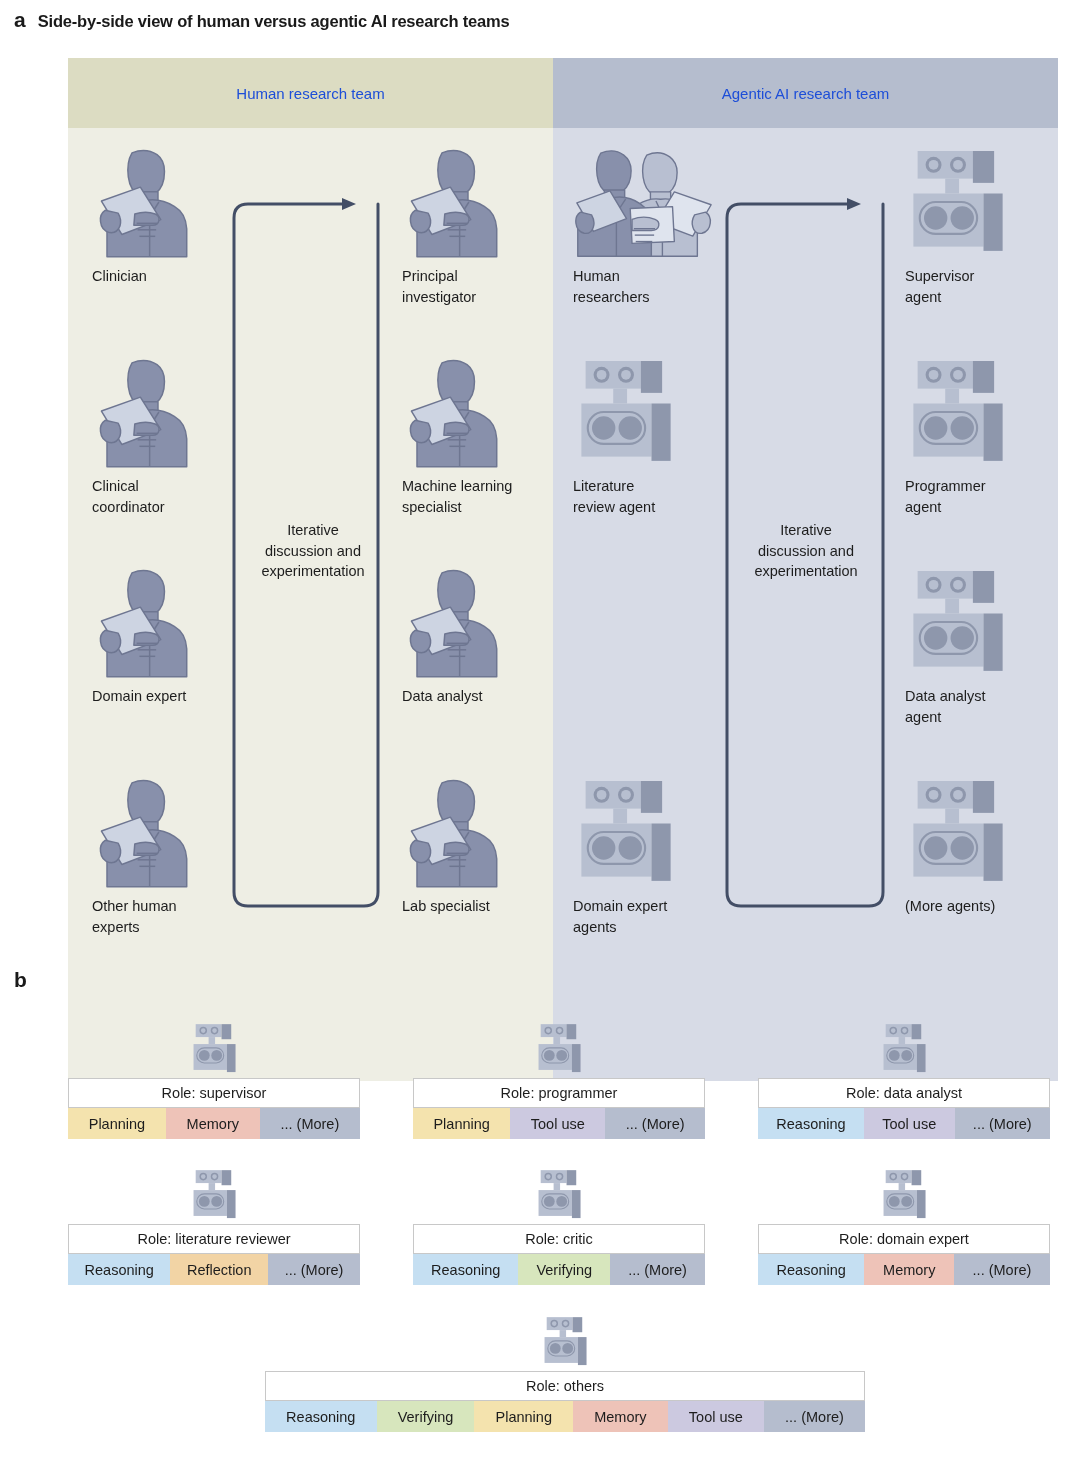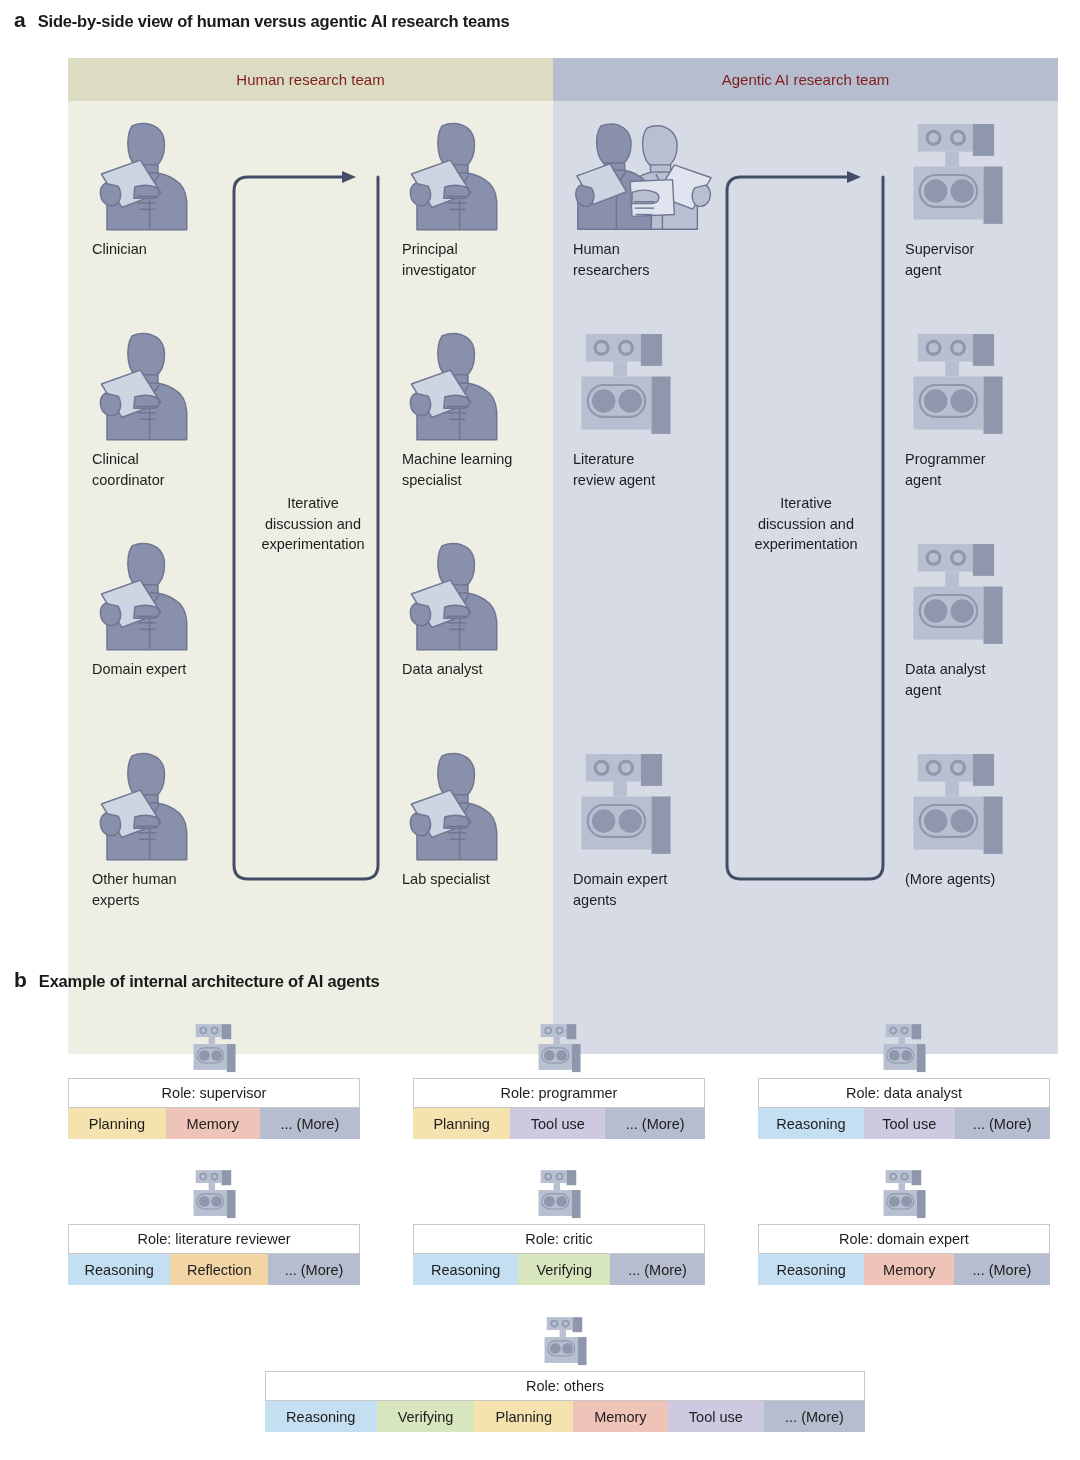--- a/index.html
+++ b/index.html
@@ -41,24 +41,24 @@
     width: 990px; height: 889px;
   }
   .team-col {
     position: absolute;
     top: 0; height: 889px;
   }
   #col-human  { left: 0;   width: 485px; }
   #col-agent  { left: 485px; width: 505px; }
 
   .team-header {
-    height: 43px;
+    height: 70px;
     display: flex; align-items: center; justify-content: center;
     font-size: 15px;
-    color: #7f1d1d;
+    color: #1d4ed8;
   }
   #col-human .team-header { background: #dcdcc2; }
   #col-agent .team-header { background: #b5bdce; }
 
   .team-body { height: 953px; position: relative; }
   #col-human .team-body { background: #eeeee4; }
   #col-agent .team-body { background: #d7dbe6; }
 
   
   .actor {
@@ -556,21 +556,20 @@
     </svg>
             <div class="loop-label" style="top: 330px;">Iterative<br>discussion and<br>experimentation</div>
           </div>
         </div>
     </div>
 
   </div>
 
   <div class="panel-heading" id="heading-b">
     <span class="panel-letter">b</span>
-    <span class="panel-title">Example of internal architecture of AI agents</span>
   </div>
 
   <div id="panel-b">
       <div class="agent-card" style="left: 68px; top: 12px; width: 292px;">
         <div class="bot-holder">
   <svg width="52" height="56" viewBox="0 0 96 104">
     <rect x="14" y="4" width="48" height="24" fill="#b7bfd0"></rect>
     <rect x="62" y="4" width="18" height="28" fill="#8e97ac"></rect>
     <circle cx="28" cy="16" r="7" fill="#8e97ac"></circle>
     <circle cx="28" cy="16" r="4.2" fill="#b7bfd0"></circle>

